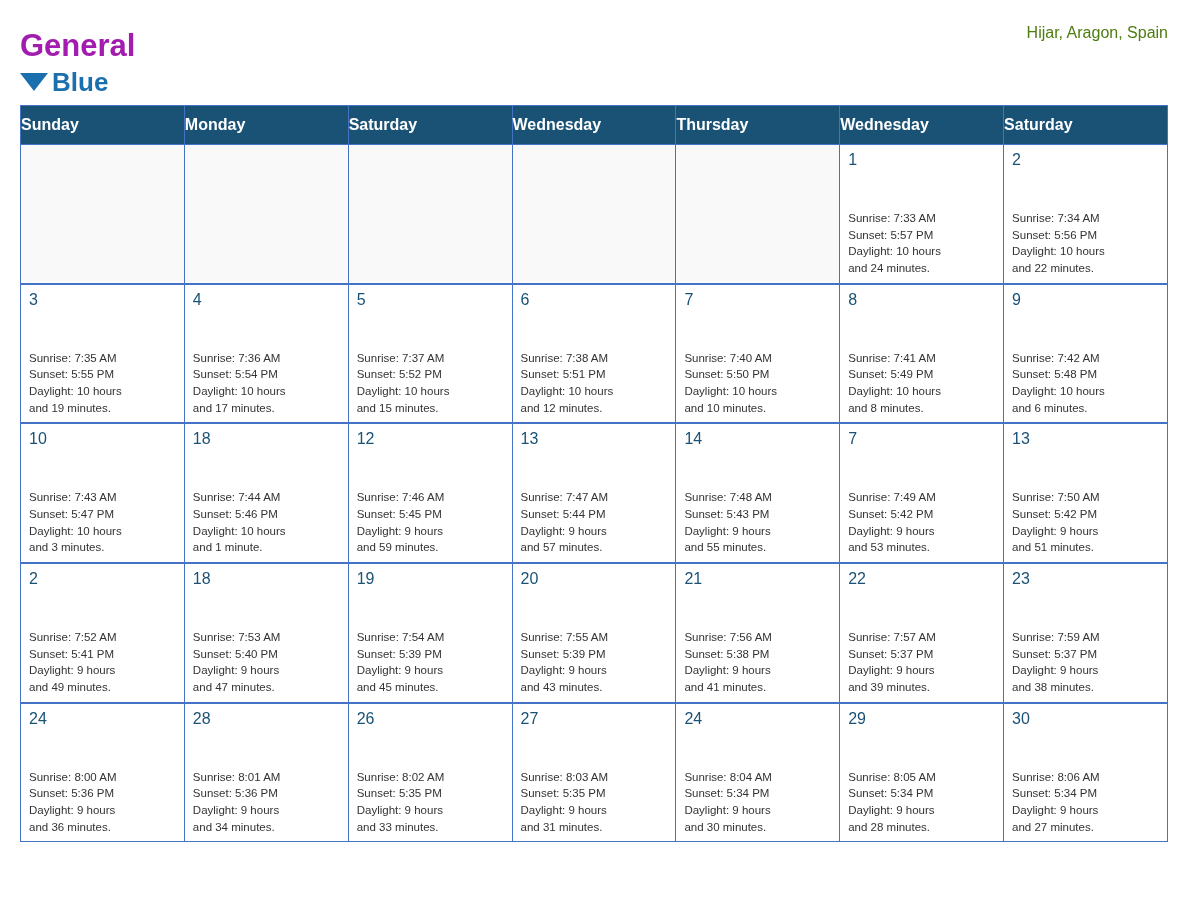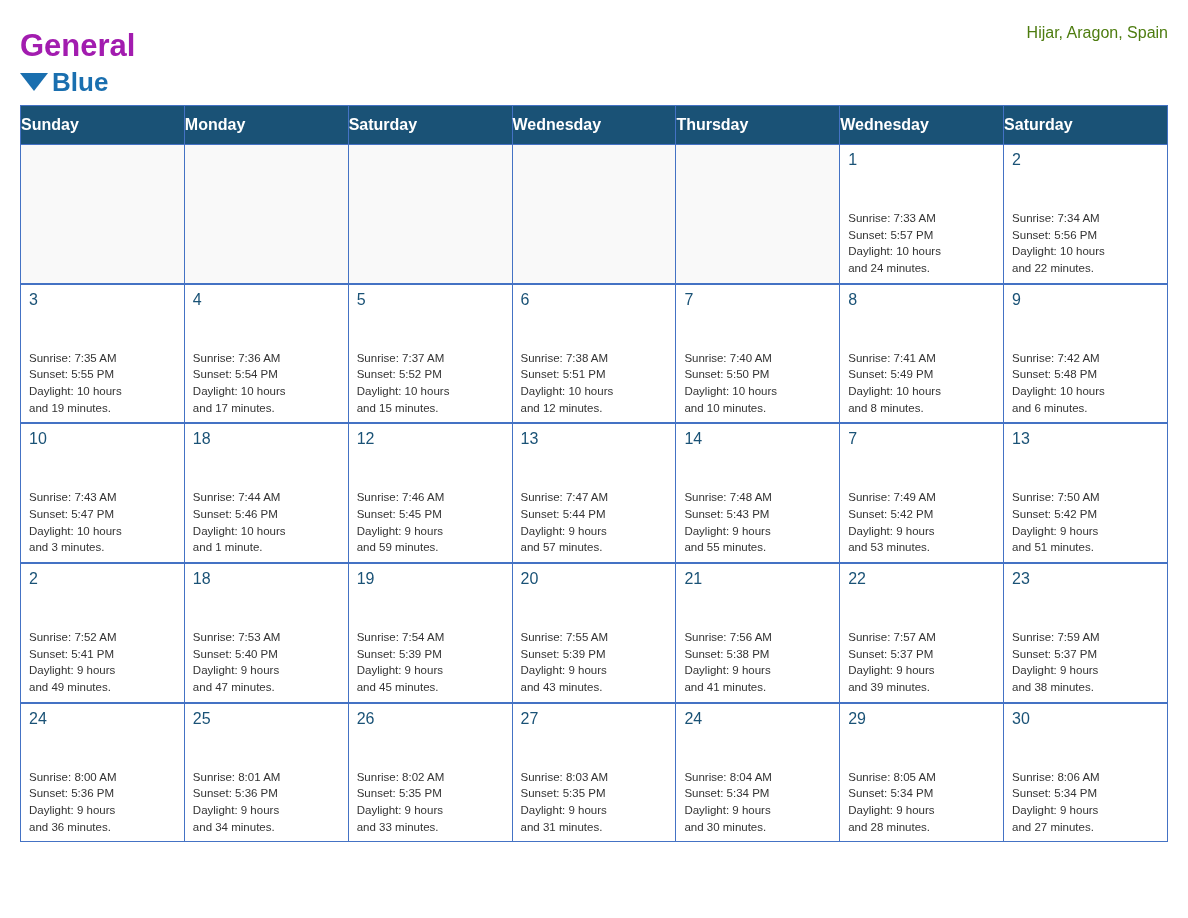--- a/index.html
+++ b/index.html
@@ -234,21 +234,21 @@
           <div class="day-number">23</div>
           <div class="day-info">Sunrise: 7:59 AM<br>Sunset: 5:37 PM<br>Daylight: 9 hours<br>and 38 minutes.</div>
         </td>
       </tr>
       <tr class="row-divider">
         <td>
           <div class="day-number">24</div>
           <div class="day-info">Sunrise: 8:00 AM<br>Sunset: 5:36 PM<br>Daylight: 9 hours<br>and 36 minutes.</div>
         </td>
         <td>
-          <div class="day-number">25</div>
+          <div class="day-number">28</div>
           <div class="day-info">Sunrise: 8:01 AM<br>Sunset: 5:36 PM<br>Daylight: 9 hours<br>and 34 minutes.</div>
         </td>
         <td>
           <div class="day-number">26</div>
           <div class="day-info">Sunrise: 8:02 AM<br>Sunset: 5:35 PM<br>Daylight: 9 hours<br>and 33 minutes.</div>
         </td>
         <td>
           <div class="day-number">27</div>
           <div class="day-info">Sunrise: 8:03 AM<br>Sunset: 5:35 PM<br>Daylight: 9 hours<br>and 31 minutes.</div>
         </td>

